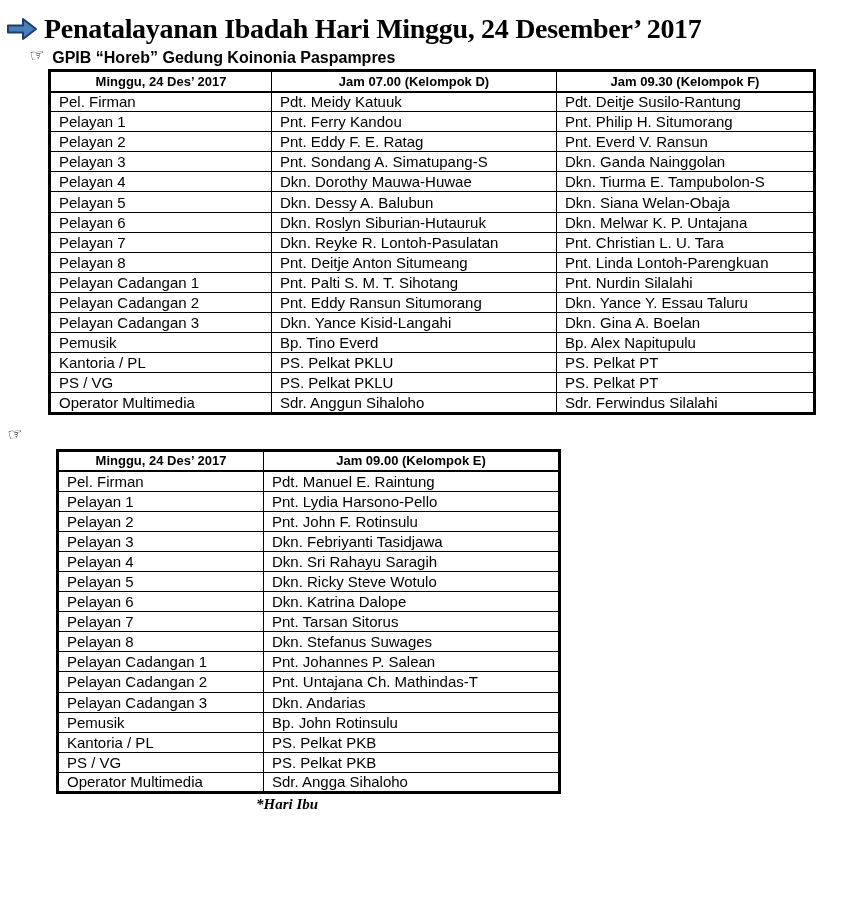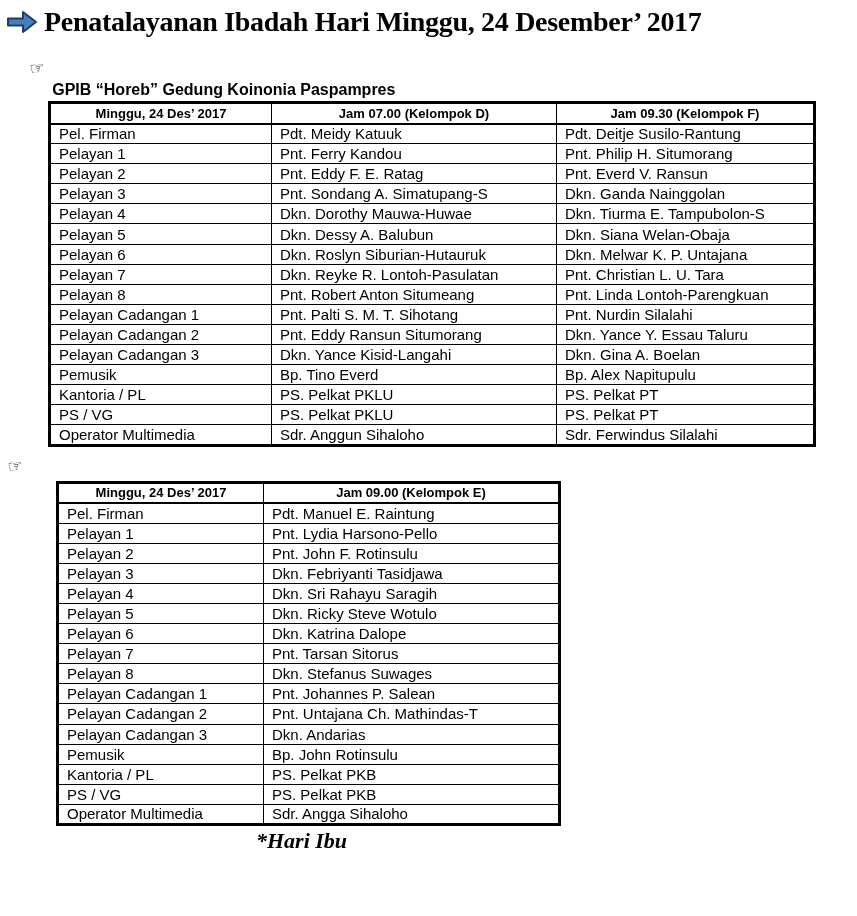--- a/index.html
+++ b/index.html
@@ -10,21 +10,21 @@
     font-family: "Liberation Sans", sans-serif;
     color: #000;
     overflow: hidden;
   }
   .page { width: 857px; height: 916px; background: #fff; }
 
   
   .title-row {
     display: flex;
     align-items: center;
-    padding: 7px 0 0 6px;
+    padding: 14px 0 0 6px;
     gap: 6px;
   }
   .arrow-icon { display: inline-block; width: 32px; height: 26px; flex: 0 0 auto; }
   h1.doc-title {
     font-family: "Liberation Serif", "DejaVu Serif", serif;
     font-weight: bold;
     font-size: 28px;
     line-height: 30px;
     letter-spacing: -0.3px;
     white-space: nowrap;
@@ -41,21 +41,21 @@
   }
   .section-1 .section-heading { margin: 4px 0 2px 30px; }
   .section-2 .section-heading { margin: 12px 0 3px 8px; }
   .hand-icon {
     font-family: "DejaVu Sans", sans-serif;
     font-weight: normal;
     font-size: 17px;
     transform: rotate(-8deg) translateY(-2px);
     display: inline-block;
   }
-  .heading-text { white-space: nowrap; margin-top: 39px; }
+  .heading-text { white-space: nowrap; }
 
   
   table.schedule {
     border-collapse: collapse;
     table-layout: fixed;
     border: 3px solid #000;
   }
   table.schedule th, table.schedule td {
     border: 1.5px solid #000;
     overflow: hidden;
@@ -81,21 +81,21 @@
   .table-1 col.c2 { width: 258px; }
   .table-2 { margin-left: 56px; width: 502px; }
   .table-2 col.c0 { width: 206px; }
   .table-2 col.c1 { width: 296px; }
 
   
   .footnote {
     font-family: "Liberation Serif", "DejaVu Serif", serif;
     font-style: italic;
     font-weight: bold;
-    font-size: 22px;
+    font-size: 15px;
     margin: 2px 16px 0 256px;
   }
 </style>
 </head>
 <body>
 
 <div class="page">
 
   <div class="title-row">
     <span class="arrow-icon">
@@ -160,21 +160,21 @@
             <td>Dkn. Roslyn Siburian-Hutauruk</td>
             <td>Dkn. Melwar K. P. Untajana</td>
           </tr>
           <tr>
             <td>Pelayan 7</td>
             <td>Dkn. Reyke R. Lontoh-Pasulatan</td>
             <td>Pnt. Christian L. U. Tara</td>
           </tr>
           <tr>
             <td>Pelayan 8</td>
-            <td>Pnt. Robert Anton Situmeang</td>
+            <td>Pnt. Deitje Anton Situmeang</td>
             <td>Pnt. Linda Lontoh-Parengkuan</td>
           </tr>
           <tr>
             <td>Pelayan Cadangan 1</td>
             <td>Pnt. Palti S. M. T. Sihotang</td>
             <td>Pnt. Nurdin Silalahi</td>
           </tr>
           <tr>
             <td>Pelayan Cadangan 2</td>
             <td>Pnt. Eddy Ransun Situmorang</td>

